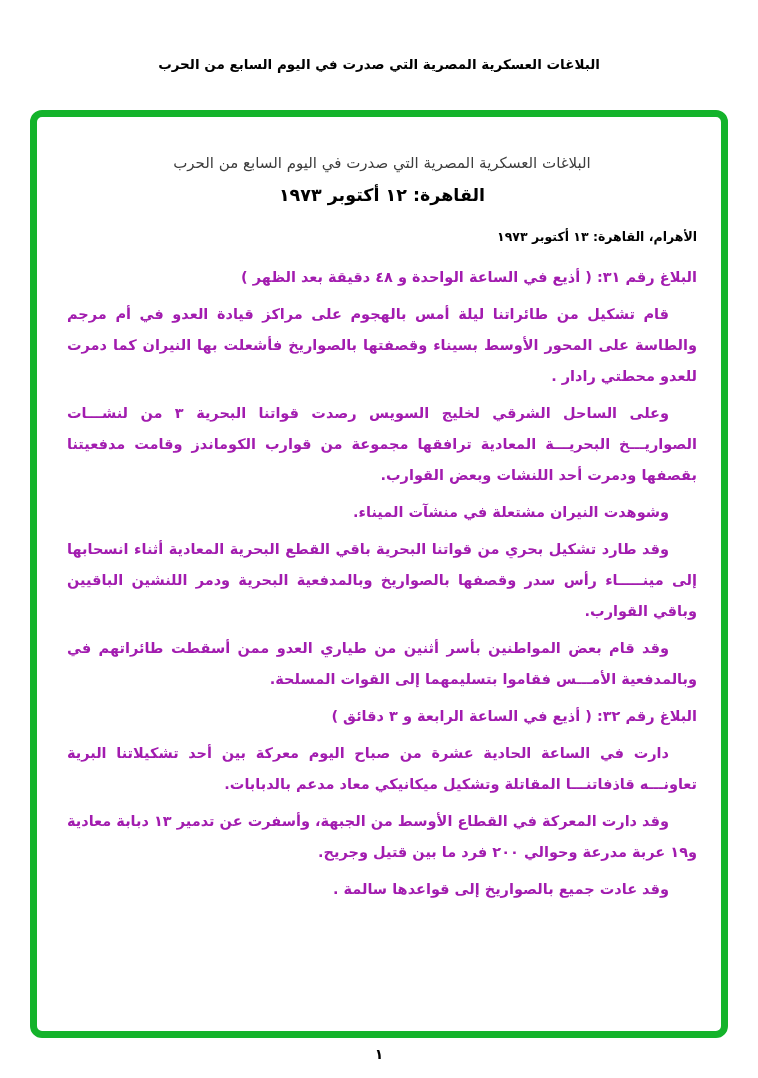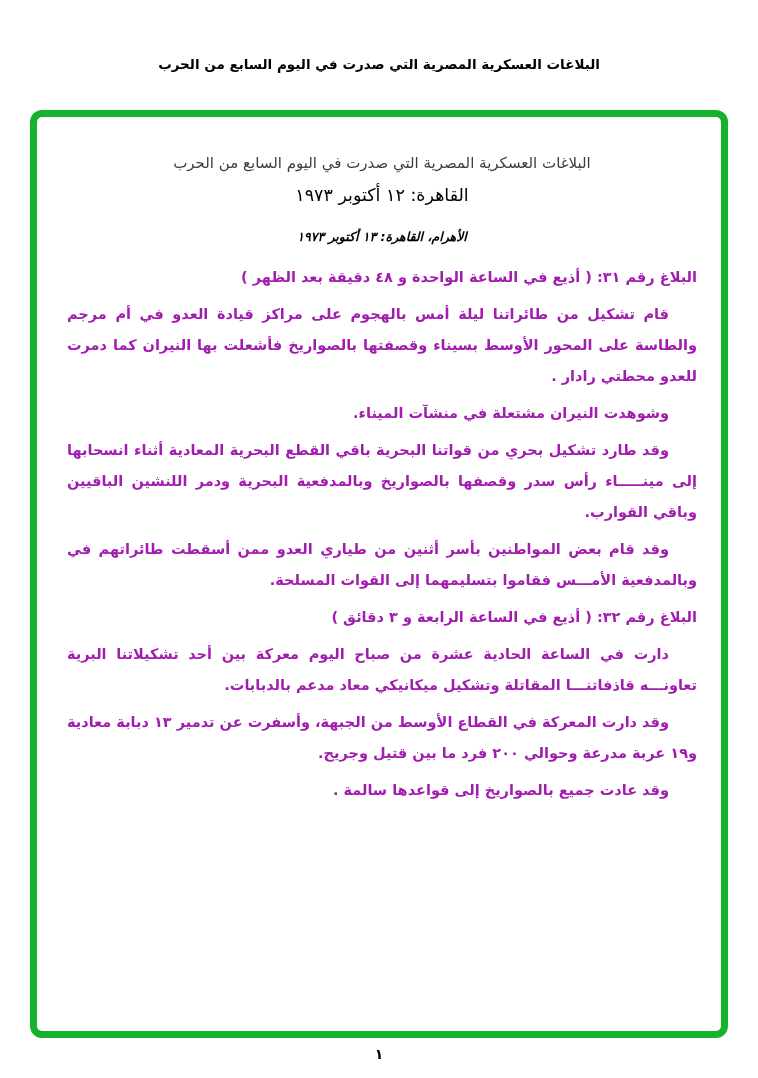--- a/index.html
+++ b/index.html
@@ -43,31 +43,30 @@
     text-align: center;
     font-size: 15px;
     font-weight: normal;
     color: #3d3d3d;
     line-height: 1.7;
     margin: 0 0 4px 0;
   }
   .dateline {
     text-align: center;
     font-size: 17.5px;
-    font-weight: normal;
+    font-weight: bold;
     line-height: 1.65;
     margin: 0 0 18px 0;
   }
   .source-line {
-    text-align: center;
+    text-align: right;
     font-size: 12.5px;
     font-weight: bold;
     line-height: 1.65;
     margin: 0 0 14px 0;
-    font-style: italic;
   }
   .para {
     font-size: 14.5px;
     font-weight: bold;
     line-height: 31px;
     text-align: justify;
     text-indent: 28px;
     margin: 0 0 6px 0;
     color: #a21caf;
   }
@@ -96,20 +95,21 @@
   <div class="inner-title">البلاغات العسكرية المصرية التي صدرت في اليوم السابع من الحرب</div>
 
   <div class="dateline">القاهرة: ١٢ أكتوبر ١٩٧٣</div>
 
   <div class="source-line">الأهرام، القاهرة: ١٣ أكتوبر ١٩٧٣</div>
 
   <p class="para heading">البلاغ رقم ٣١: ( أذيع في الساعة الواحدة و ٤٨ دقيقة بعد الظهر )</p>
 
   <p class="para">قام تشكيل من طائراتنا ليلة أمس بالهجوم على مراكز قيادة العدو في أم مرجم والطاسة على المحور الأوسط بسيناء وقصفتها بالصواريخ فأشعلت بها النيران كما دمرت للعدو محطتي رادار .</p>
 
+  <p class="para">وعلى الساحل الشرقي لخليج السويس رصدت قواتنا البحرية ٣ من لنشـــات الصواريـــخ البحريـــة المعادية ترافقها مجموعة من قوارب الكوماندز وقامت مدفعيتنا بقصفها ودمرت أحد اللنشات وبعض القوارب.</p>
 
   <p class="para">وشوهدت النيران مشتعلة في منشآت الميناء.</p>
 
   <p class="para">وقد طارد تشكيل بحري من قواتنا البحرية باقي القطع البحرية المعادية أثناء انسحابها إلى مينـــــاء رأس سدر وقصفها بالصواريخ وبالمدفعية البحرية ودمر اللنشين الباقيين وباقي القوارب.</p>
 
   <p class="para">وقد قام بعض المواطنين بأسر أثنين من طياري العدو ممن أسقطت طائراتهم في وبالمدفعية الأمـــس فقاموا بتسليمهما إلى القوات المسلحة.</p>
 
   <p class="para heading">البلاغ رقم ٣٢: ( أذيع في الساعة الرابعة و ٣ دقائق )</p>
 
   <p class="para">دارت في الساعة الحادية عشرة من صباح اليوم معركة بين أحد تشكيلاتنا البرية تعاونـــه قاذفاتنـــا المقاتلة وتشكيل ميكانيكي معاد مدعم بالدبابات.</p>

